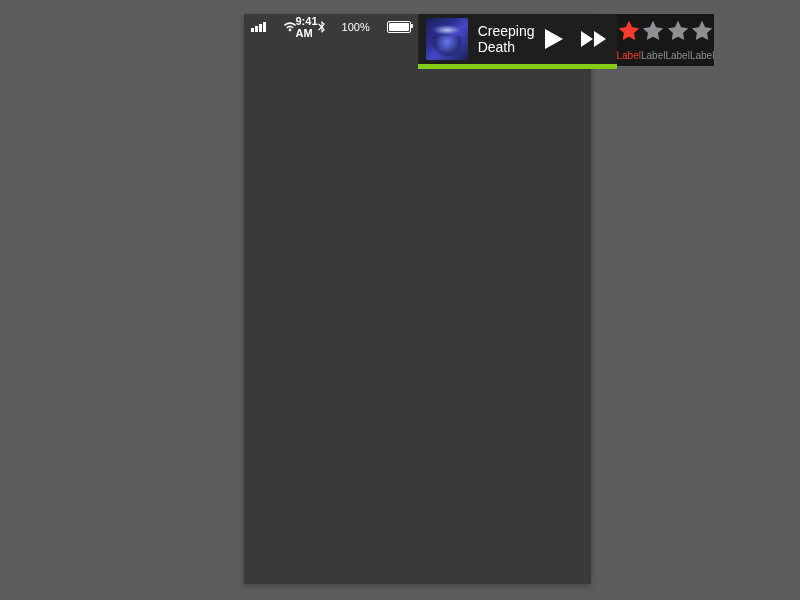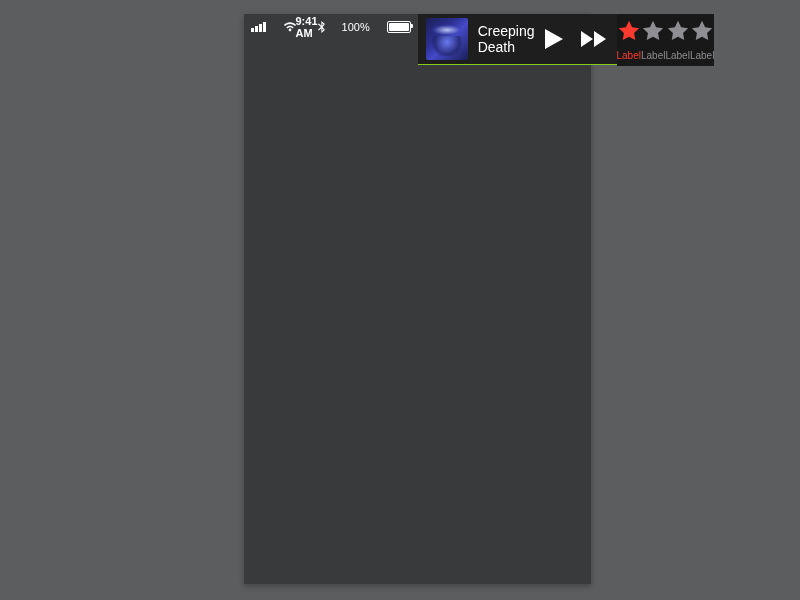--- a/index.html
+++ b/index.html
@@ -57,21 +57,21 @@
     flex:1;
   }
   
   .now-playing {
     height: 50px;
     background: #1e1e1e;
     display:flex;
     align-items:center;
     padding: 0 10px 0 8px;
     gap:10px;
-    border-bottom:1px solid #84cc16;
+    border-bottom:5px solid #84cc16;
   }
   .album-art {
     width: 42px;
     height: 42px;
     background: linear-gradient(135deg,#1b1f57 0%, #2b2f8e 35%, #4449c8 55%, #1b1f57 100%);
     position:relative;
     overflow:hidden;
     border-radius:2px;
   }
   .album-art::before{

